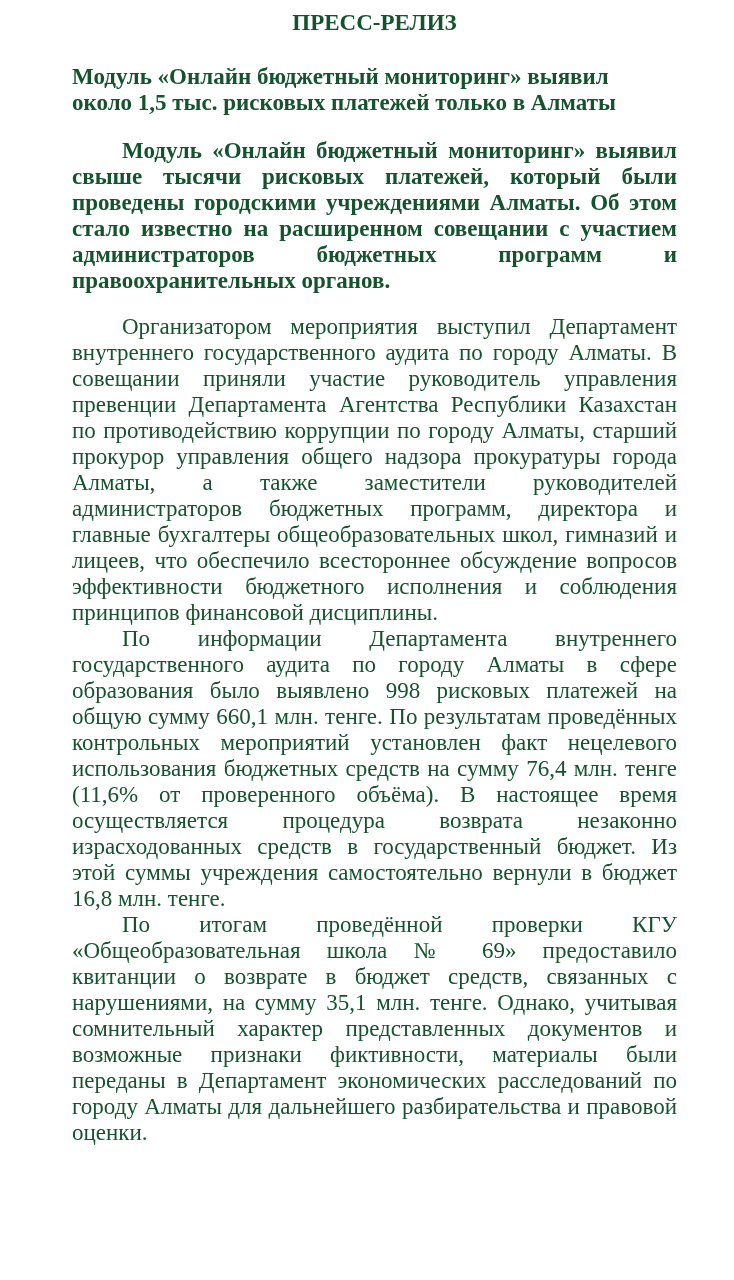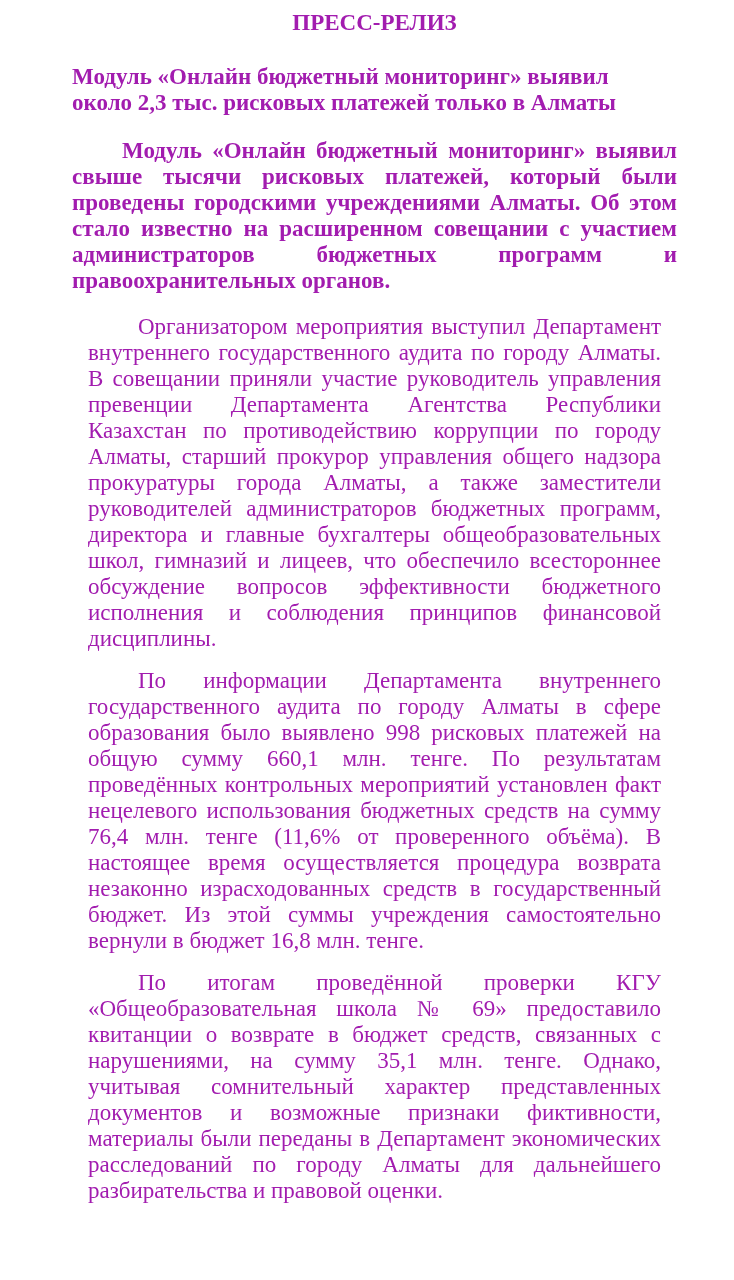--- a/index.html
+++ b/index.html
@@ -5,21 +5,21 @@
   html, body {
     margin: 0;
     padding: 0;
     background: #ffffff;
   }
   .page {
     width: 734px;
     height: 1280px;
     box-sizing: border-box;
     background: #ffffff;
-    color: #a21caf;
+    color: #14532d;
     padding: 10px 57px 0 72px;
     overflow: hidden;
     font-family: "Liberation Serif", serif;
     font-size: 23px;
     line-height: 26px;
   }
   .doc-title {
     text-align: center;
     font-weight: bold;
     margin: 0 0 28px 0;
@@ -34,33 +34,33 @@
   }
   p.lead {
     font-weight: bold;
     text-align: justify;
     text-indent: 50px;
     margin: 12px 0 20px 0;
   }
   p.para {
     text-align: justify;
     text-indent: 50px;
-    margin: 16px;
+    margin: 0;
   }
 </style>
 </head>
 <body>
 
 <div class="page">
 
   <div class="doc-title">ПРЕСС-РЕЛИЗ</div>
 
   <div class="doc-subtitle">
     <span class="sub-line">Модуль «Онлайн бюджетный мониторинг» выявил</span>
-    <span class="sub-line">около 2,3 тыс. рисковых платежей только в Алматы</span>
+    <span class="sub-line">около 1,5 тыс. рисковых платежей только в Алматы</span>
   </div>
 
   <p class="lead">Модуль «Онлайн бюджетный мониторинг» выявил свыше тысячи рисковых платежей, который были проведены городскими учреждениями Алматы. Об этом стало известно на расширенном совещании с участием администраторов бюджетных программ и правоохранительных органов.</p>
 
   <p class="para">Организатором мероприятия выступил Департамент внутреннего государственного аудита по городу Алматы. В совещании приняли участие руководитель управления превенции Департамента Агентства Республики Казахстан по противодействию коррупции по городу Алматы, старший прокурор управления общего надзора прокуратуры города Алматы, а также заместители руководителей администраторов бюджетных программ, директора и главные бухгалтеры общеобразовательных школ, гимназий и лицеев, что обеспечило всестороннее обсуждение вопросов эффективности бюджетного исполнения и соблюдения принципов финансовой дисциплины.</p>
 
   <p class="para">По информации Департамента внутреннего государственного аудита по городу Алматы в сфере образования было выявлено 998 рисковых платежей на общую сумму 660,1 млн. тенге. По результатам проведённых контрольных мероприятий установлен факт нецелевого использования бюджетных средств на сумму 76,4 млн. тенге (11,6% от проверенного объёма). В настоящее время осуществляется процедура возврата незаконно израсходованных средств в государственный бюджет. Из этой суммы учреждения самостоятельно вернули в бюджет 16,8 млн. тенге.</p>
 
 
   <p class="para">По итогам проведённой проверки КГУ «Общеобразовательная школа № 69» предоставило квитанции о возврате в бюджет средств, связанных с нарушениями, на сумму 35,1 млн. тенге. Однако, учитывая сомнительный характер представленных документов и возможные признаки фиктивности, материалы были переданы в Департамент экономических расследований по городу Алматы для дальнейшего разбирательства и правовой оценки.</p>

